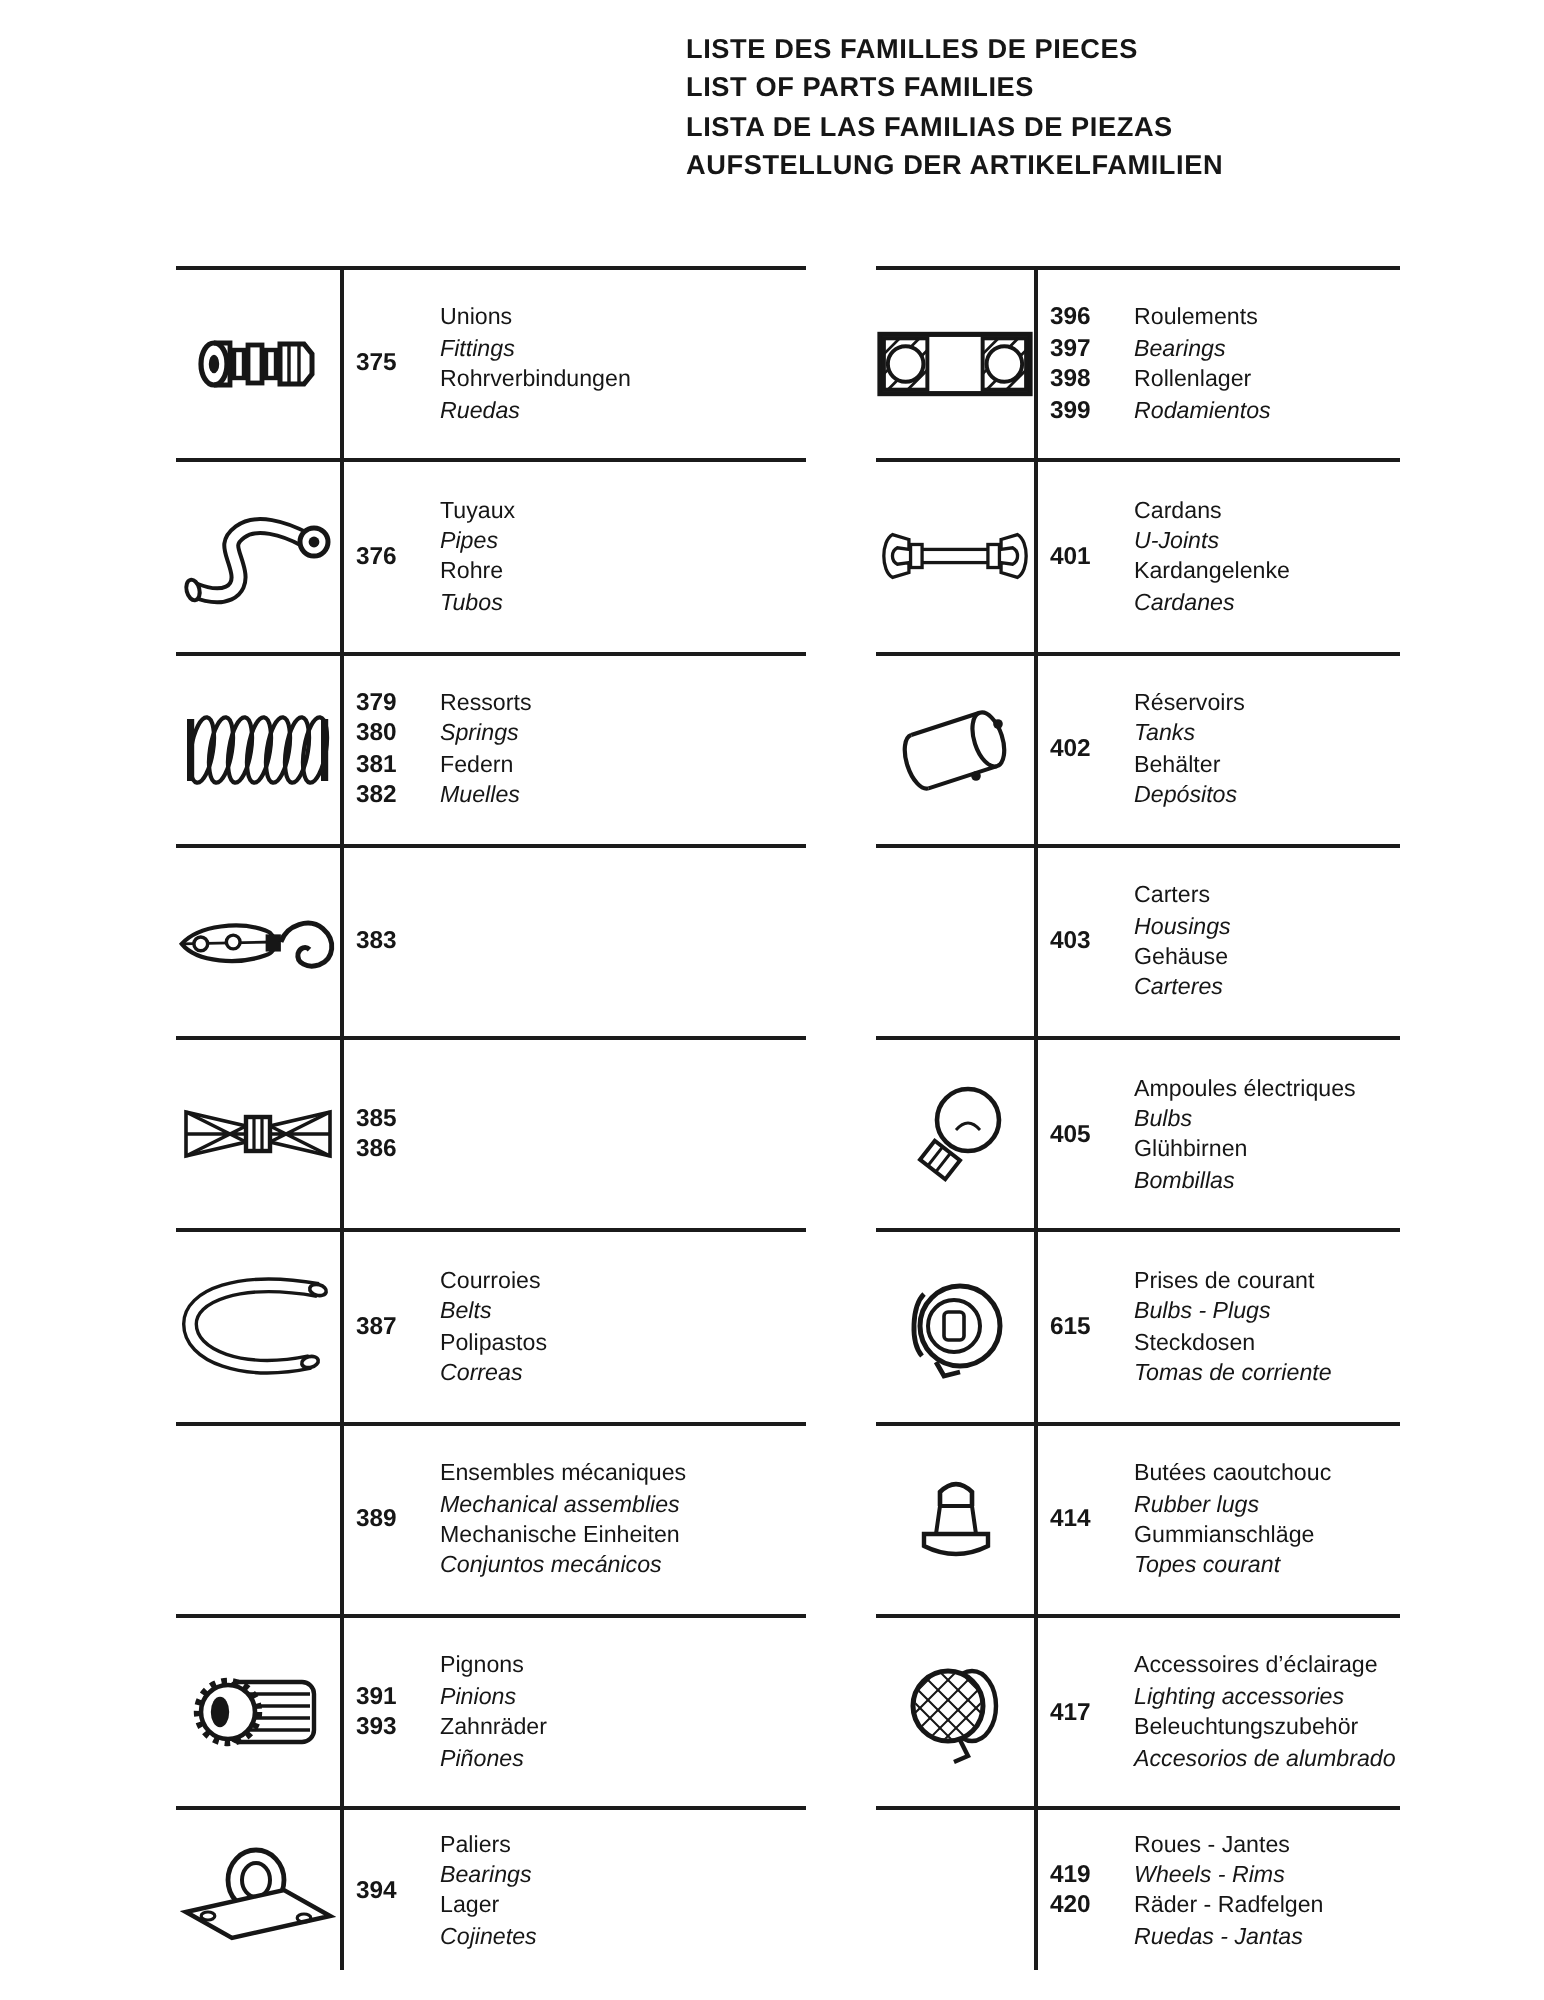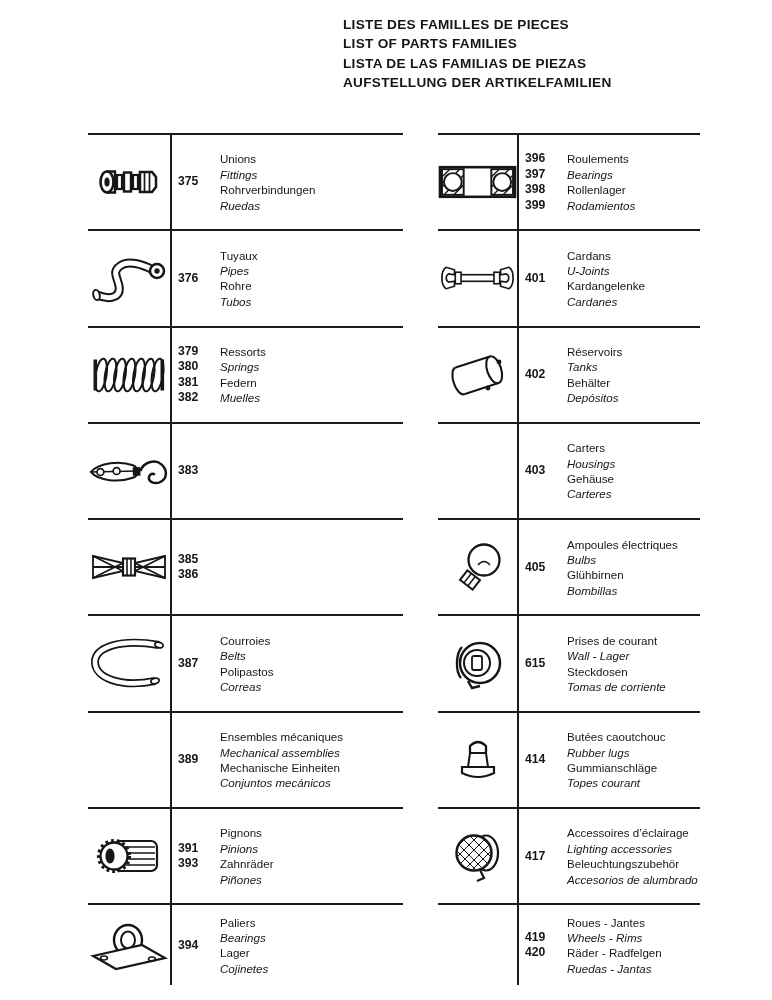--- a/index.html
+++ b/index.html
@@ -380,21 +380,21 @@
  <path d="M10,10 C4,16 3,34 9,41" fill="none" stroke="#161616" stroke-width="2.4"></path>
  <path d="M16,44 L20,51 L28,49" fill="none" stroke="#161616" stroke-width="2.4"></path>
 </svg>
       </div>
       <div class="text-cell">
         <div class="numbers">
           <div>615</div>
         </div>
         <div class="labels">
           <div class="lbl">Prises de courant</div>
-          <div class="lbl italic">Wall - Lager</div>
+          <div class="lbl italic">Bulbs - Plugs</div>
           <div class="lbl">Steckdosen</div>
           <div class="lbl italic">Tomas de corriente</div>
         </div>
       </div>
     </div>
     <div class="row">
       <div class="img-cell">
         <svg width="42" height="48" viewBox="0 0 42 48">
  <path d="M13,17 L13,10 Q21,2 29,10 L29,17" fill="#fff" stroke="#161616" stroke-width="2.3"></path>
  <path d="M13,17 L29,17 L31,31 L11,31 Z" fill="#fff" stroke="#161616" stroke-width="2"></path>

